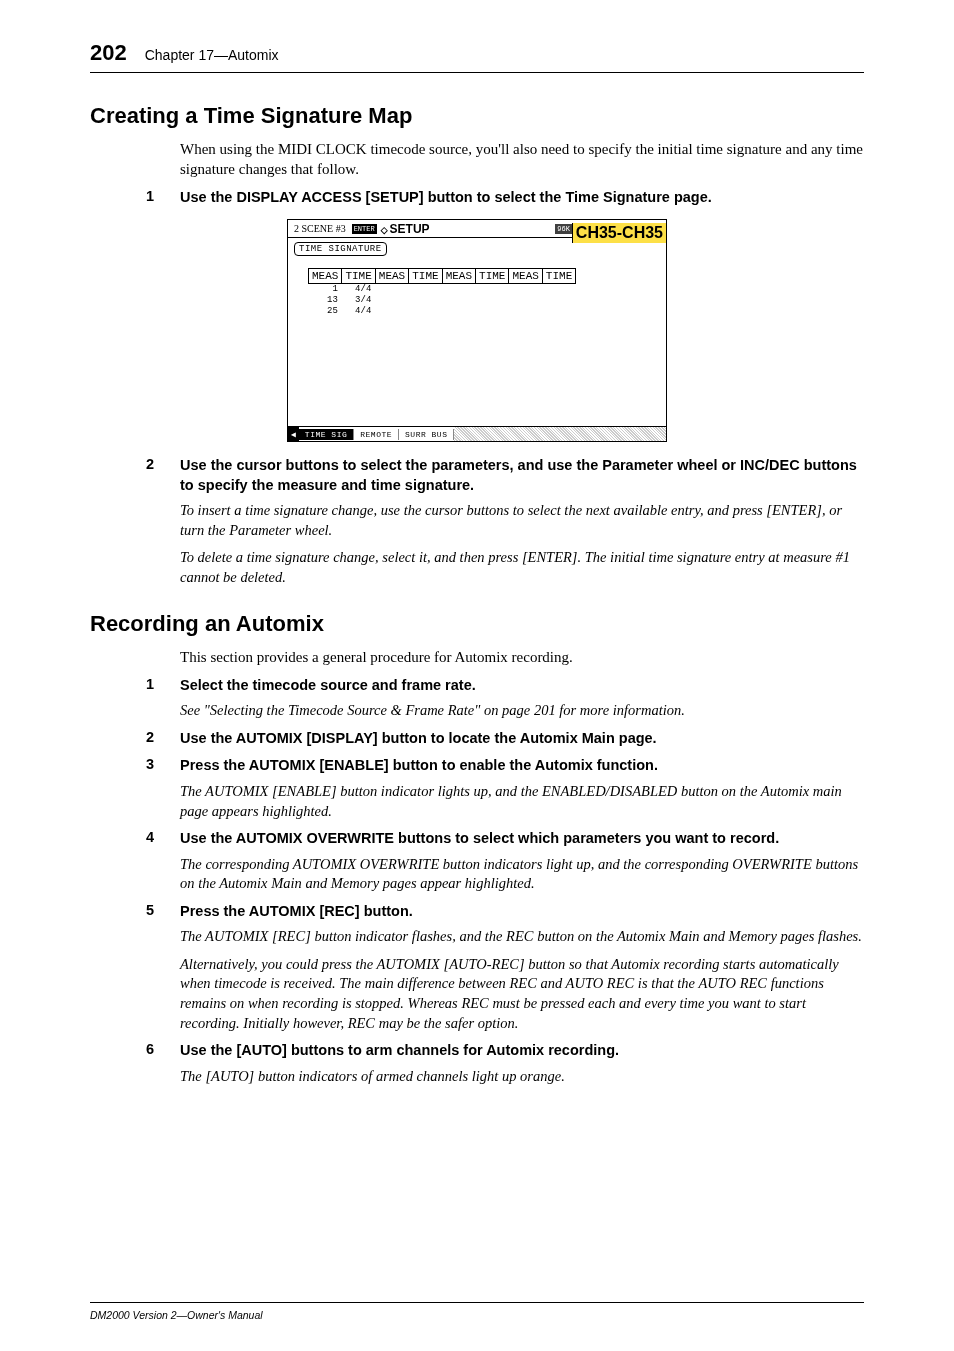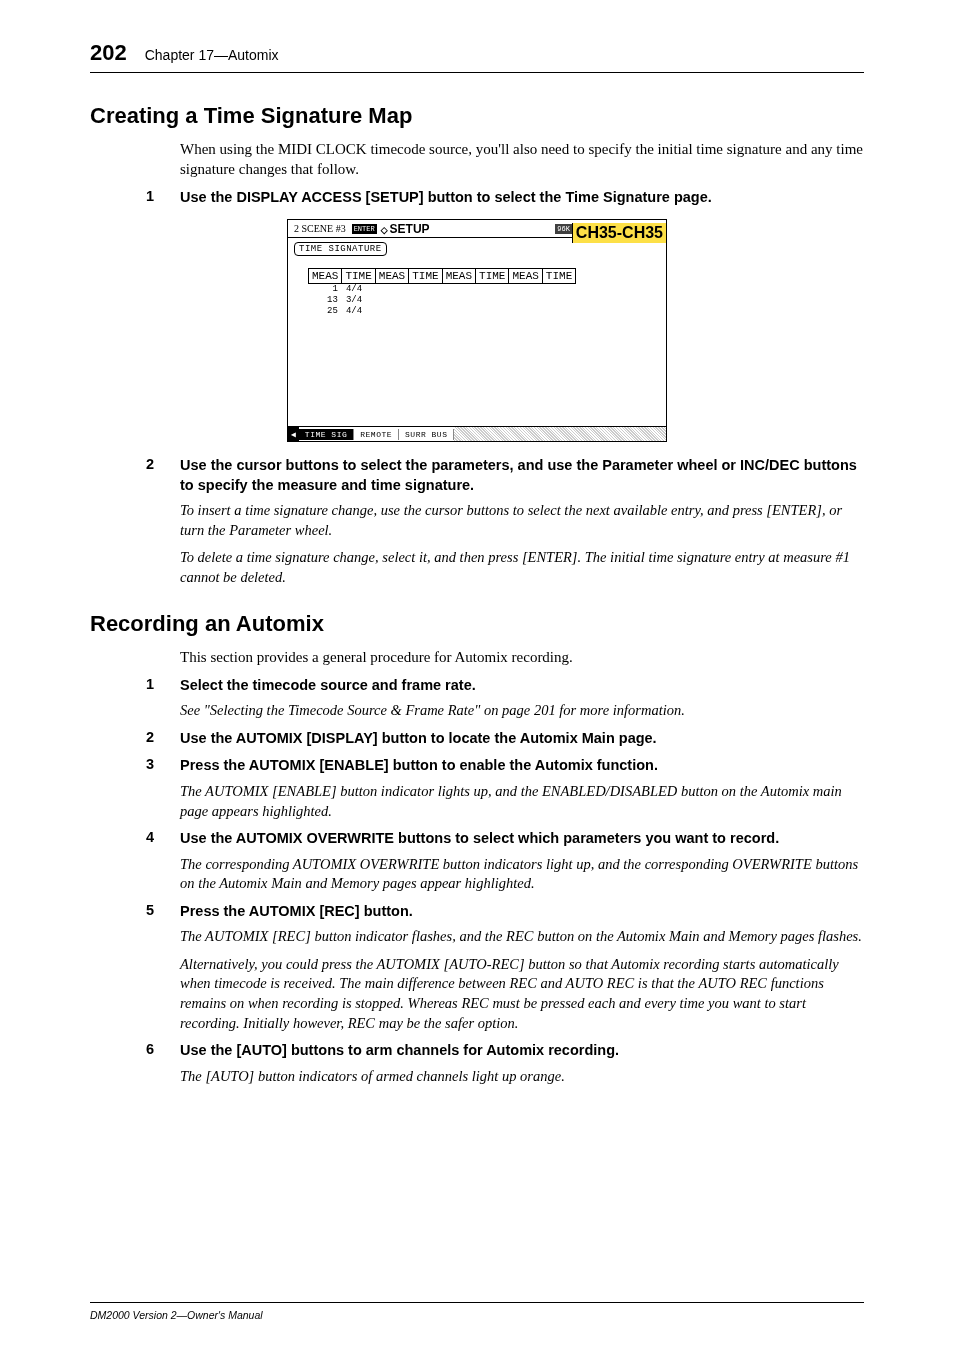--- a/index.html
+++ b/index.html
@@ -158,21 +158,21 @@
     font-family: 'Courier New', monospace;
   }
   .sig-table td {
     font-size: 9px;
     text-align: right;
     padding: 0 4px;
     font-family: 'Courier New', monospace;
     height: 11px;
     vertical-align: top;
   }
-  .sig-table td.tval { text-align: left; padding-left: 4px; }
+  .sig-table td.tval { text-align: right; padding-left: 4px; }
   .lcd-tabs {
     display: flex;
     border-top: 1px solid #000;
     height: 15px;
     font-size: 8px;
     font-family: 'Courier New', monospace;
     align-items: center;
   }
   .lcd-tabs .arrow {
     background: #000;

